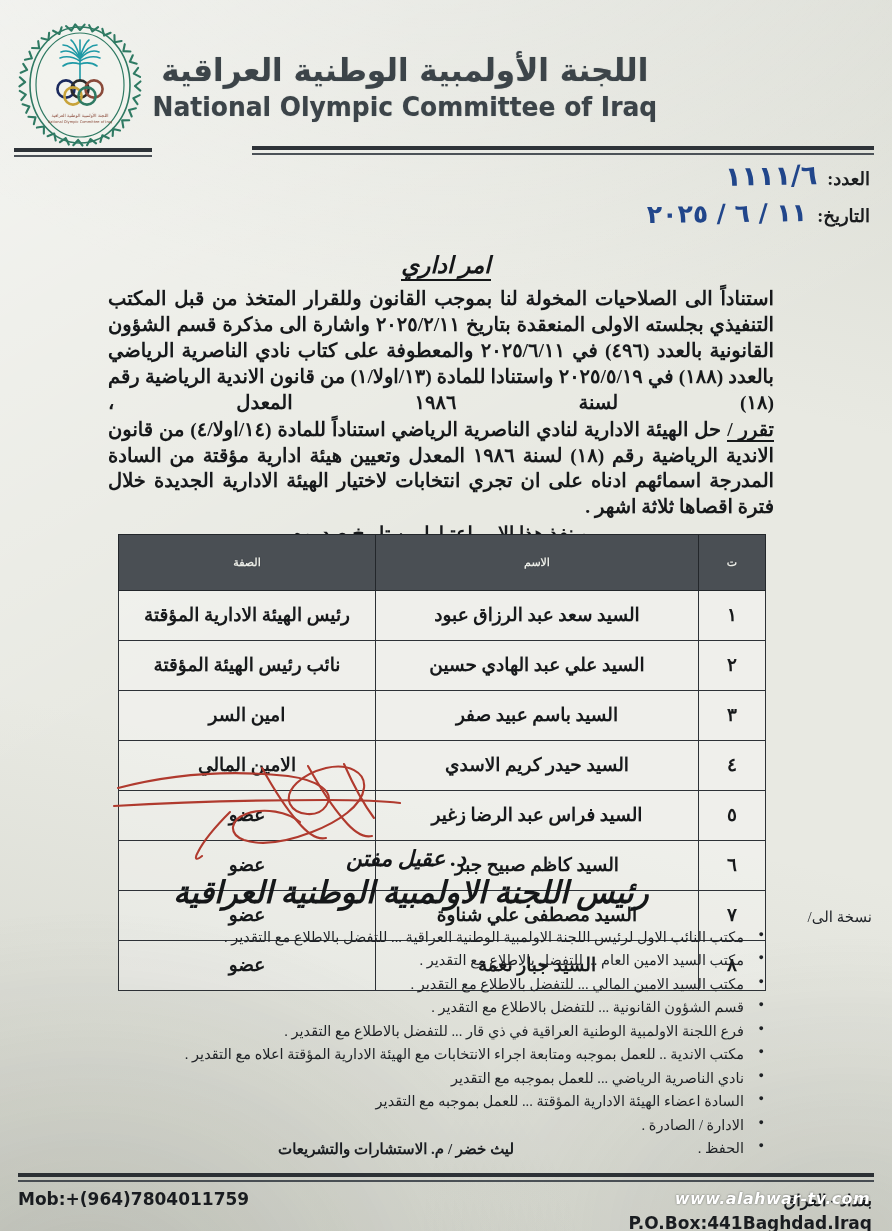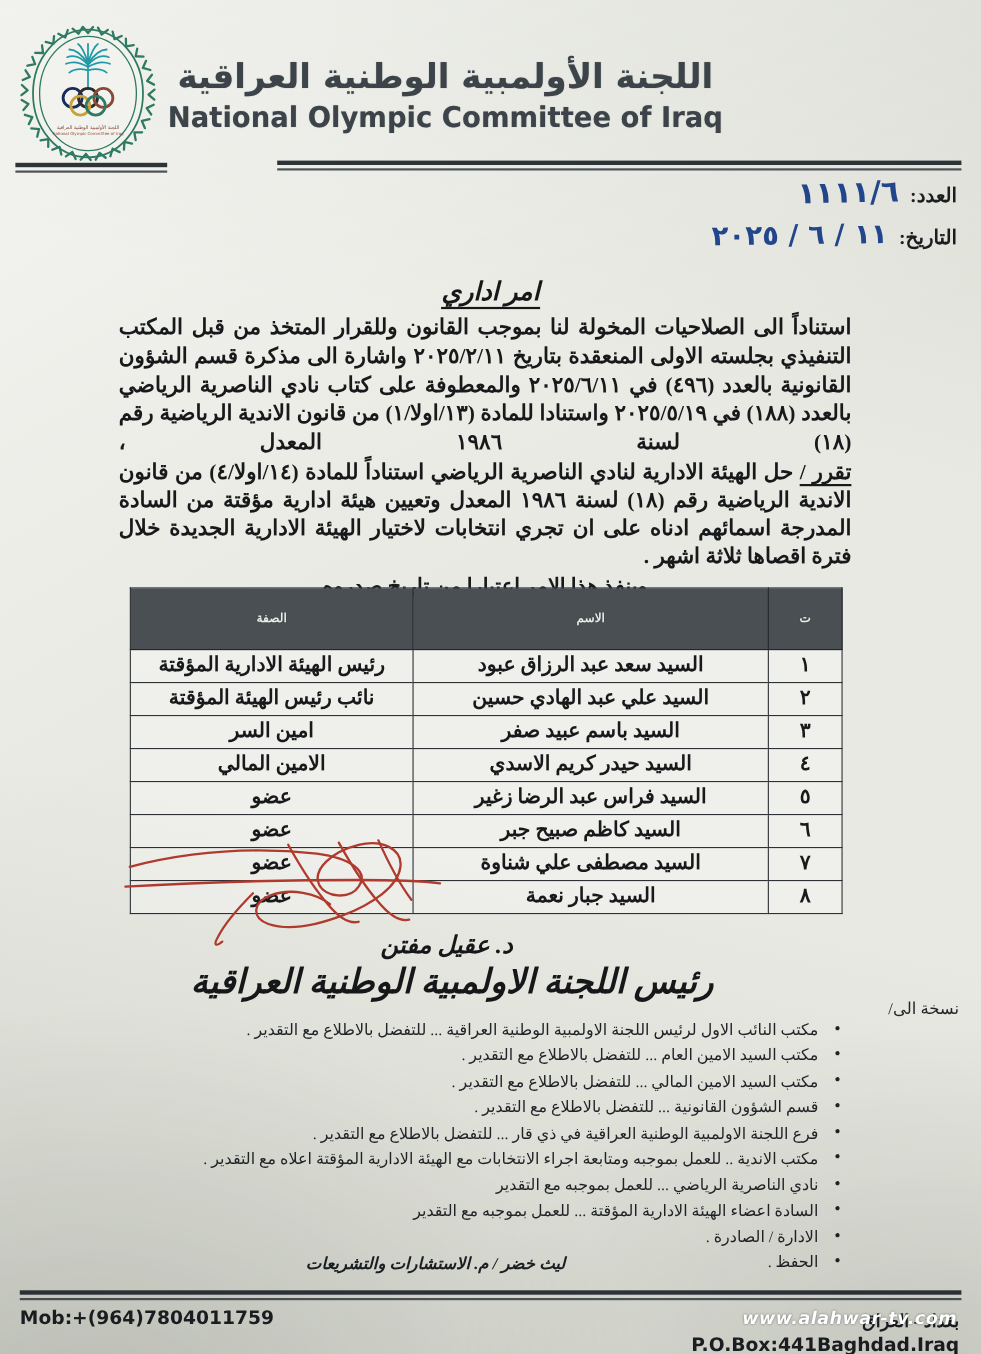--- a/index.html
+++ b/index.html
@@ -179,21 +179,21 @@
     right: 126px;
     width: 648px;
     border-collapse: collapse;
     font-size: 18.5px;
     font-weight: 700;
     color: #17191b;
     background: rgba(255,255,255,0.30);
   }
   .tbl th, .tbl td {
     border: 1px solid #2d3136;
-    padding: 3px 6px;
+    padding: 13px 6px;
     text-align: center;
     height: 23px;
     line-height: 1.15;
   }
   .tbl thead th {
     background: #4a4f54;
     color: #e9ebe6;
     font-size: 11px;
     height: 19px;
     padding: 18px 6px;
@@ -270,21 +270,20 @@
   }
   .cc-note {
     position: absolute;
     top: 1140px;
     right: 0; left: 0;
     text-align: center;
     padding-right: 100px;
     font-size: 15px;
     font-weight: 700;
     color: #1b1e22;
-    font-style: italic;
   }
 
   
   .foot-rule-wrap { position: absolute; left: 0; right: 0; bottom: 48px; height: 10px; }
   .foot-rule {
     position: absolute; left: 18px; right: 18px;
     height: 4px; background: #2e3338; top: 0;
   }
   .foot-rule.b2 { height: 2px; top: 7px; background: #4c5258; }
 

